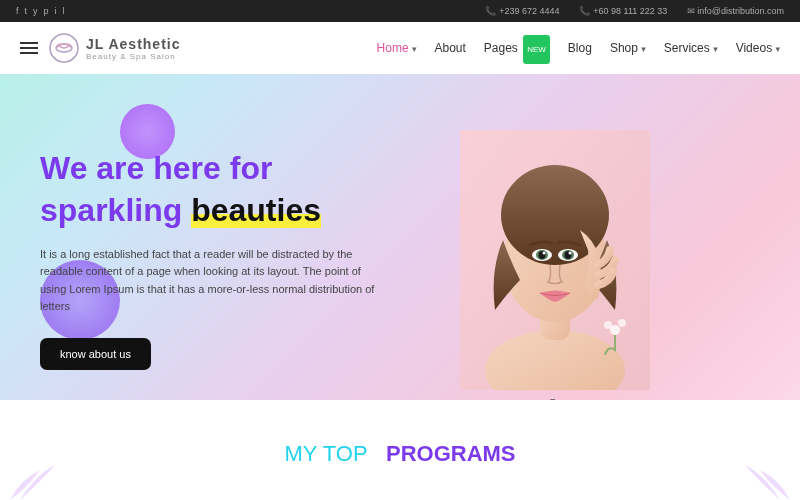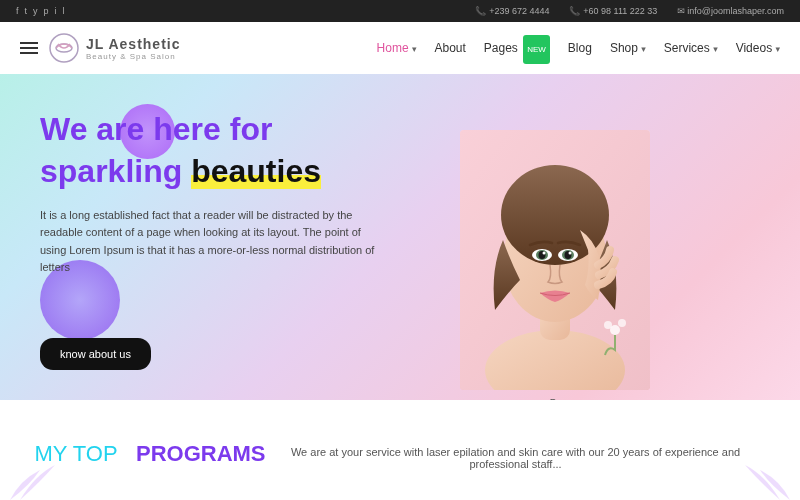--- a/index.html
+++ b/index.html
@@ -115,22 +115,21 @@
       max-width: 340px;
     }
     .hero-buttons { display: flex; align-items: center; gap: 18px; }
     .btn-primary {
       background: #111;
       color: #fff;
       border: none;
       padding: 10px 20px;
       font-size: 11px;
       cursor: pointer;
-      border-radius: 13px;
-      margin-top: 39px;
+      border-radius: 7px;
     }
     .btn-link {
       font-size: 11px;
       color: #333;
       text-decoration: underline;
       cursor: pointer;
       background: none;
       border: none;
     }
 
@@ -183,21 +182,21 @@
     <span>f</span>
     <span>t</span>
     <span>y</span>
     <span>p</span>
     <span>i</span>
     <span>l</span>
   </div>
   <div class="topbar-contact">
     <span>📞 <span>+239 672 4444</span></span>
     <span>📞 <span>+60 98 111 222 33</span></span>
-    <span>✉ <span>info@joomlashaper.com</span></span>
+    <span>✉ <span>info@distribution.com</span></span>
   </div>
 </div>
 
 <nav class="navbar">
   <div class="navbar-left">
     <div class="hamburger">
       <span></span>
         <span></span>
         <span></span>
     </div>
@@ -311,21 +310,20 @@
     </div>
   </div>
 </section>
 
 <section class="programs" style="position:relative;">
   <h2 class="programs-title">
     <span class="cyan">MY TOP</span>
     &nbsp;
     <span class="purple">PROGRAMS</span>
   </h2>
-  <p class="programs-desc">We are at your service with laser epilation and skin care with our 20 years of experience and professional staff...</p>
 
   <svg style="position:absolute;bottom:0;left:0;opacity:0.2;width:80px;height:50px;" viewBox="0 0 80 50">
     <path d="M10 50 Q20 30 40 20 Q30 35 10 50Z" fill="#a855f7"></path>
     <path d="M20 50 Q35 25 55 15 Q40 32 20 50Z" fill="#a855f7"></path>
   </svg>
   <svg style="position:absolute;bottom:0;right:0;opacity:0.2;width:80px;height:50px;" viewBox="0 0 80 50">
     <path d="M70 50 Q60 30 40 20 Q50 35 70 50Z" fill="#a855f7"></path>
     <path d="M60 50 Q45 25 25 15 Q40 32 60 50Z" fill="#a855f7"></path>
   </svg>
 </section>

